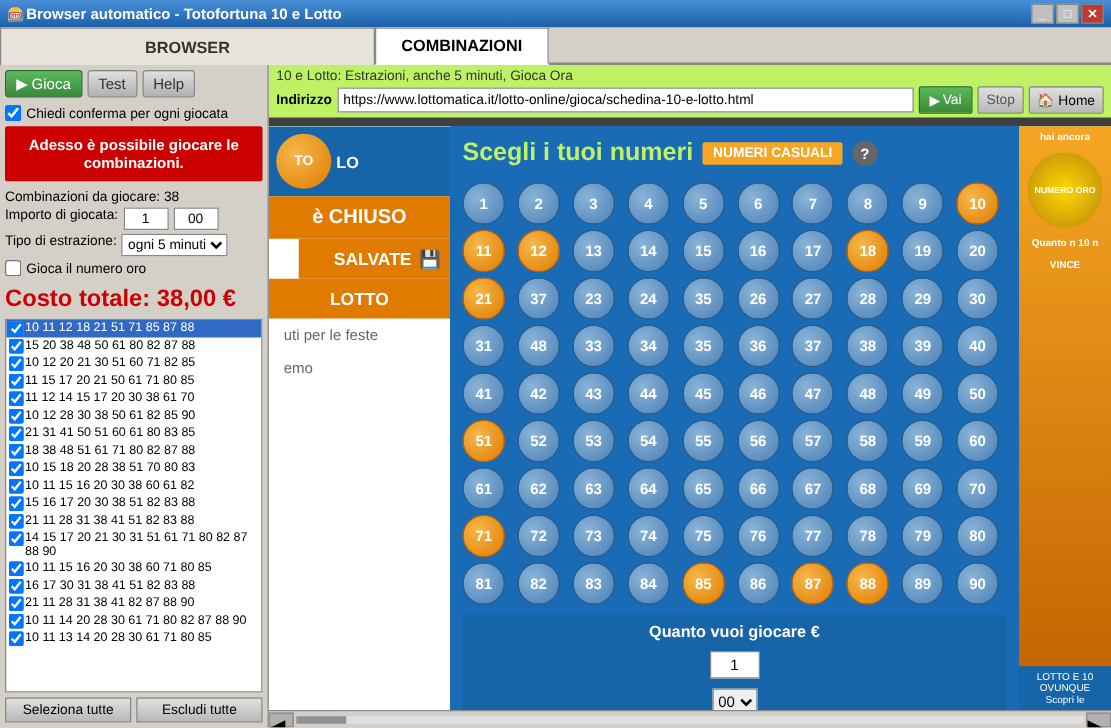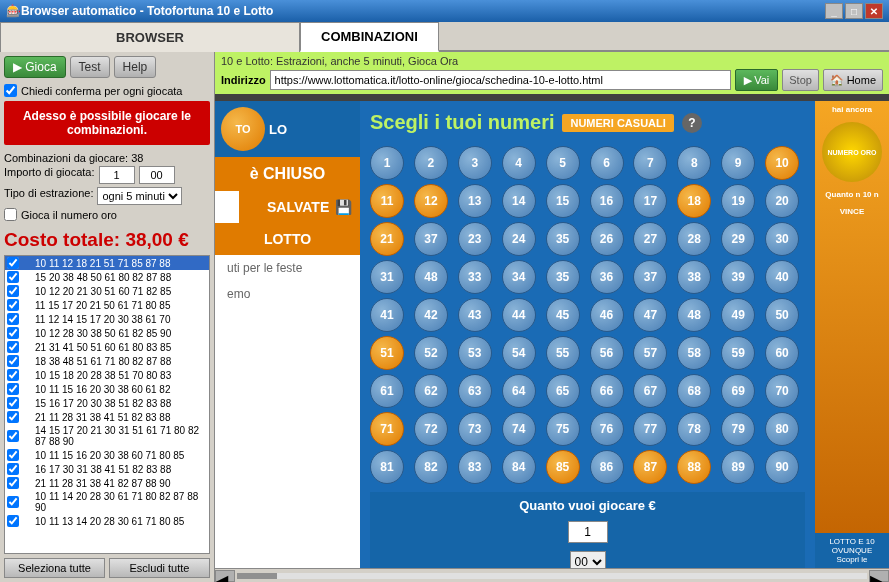--- a/index.html
+++ b/index.html
@@ -76,21 +76,21 @@
       border: 1px solid #888; background: white; height: 18px; font-size: 11px;
     }
     .costo-total {
       color: #cc0000; font-size: 19px; font-weight: bold; text-align: left;
       margin: 4px 0;
     }
     .combo-list {
       flex: 1; overflow-y: auto; border: 1px solid #888; background: white;
       font-size: 10px; margin-bottom: 4px;
     }
-    .combo-item { display: flex; align-items: center; gap: 16px; padding: 1px 2px; }
+    .combo-item { display: flex; gap: 1px; padding: 1px 2px; }
     .combo-item input[type=checkbox] { width: 12px; height: 12px; }
     .combo-item.selected { background: #316ac5; color: white; }
     .bottom-btns { display: flex; gap: 4px; }
     .bottom-btn {
       flex: 1; background: linear-gradient(to bottom, #e0e0e0, #b8b8b8);
       border: 1px solid #888; padding: 3px; font-size: 11px; cursor: pointer;
     }
 
     
     .browser-panel { flex: 1; display: flex; flex-direction: column; overflow: hidden; }

